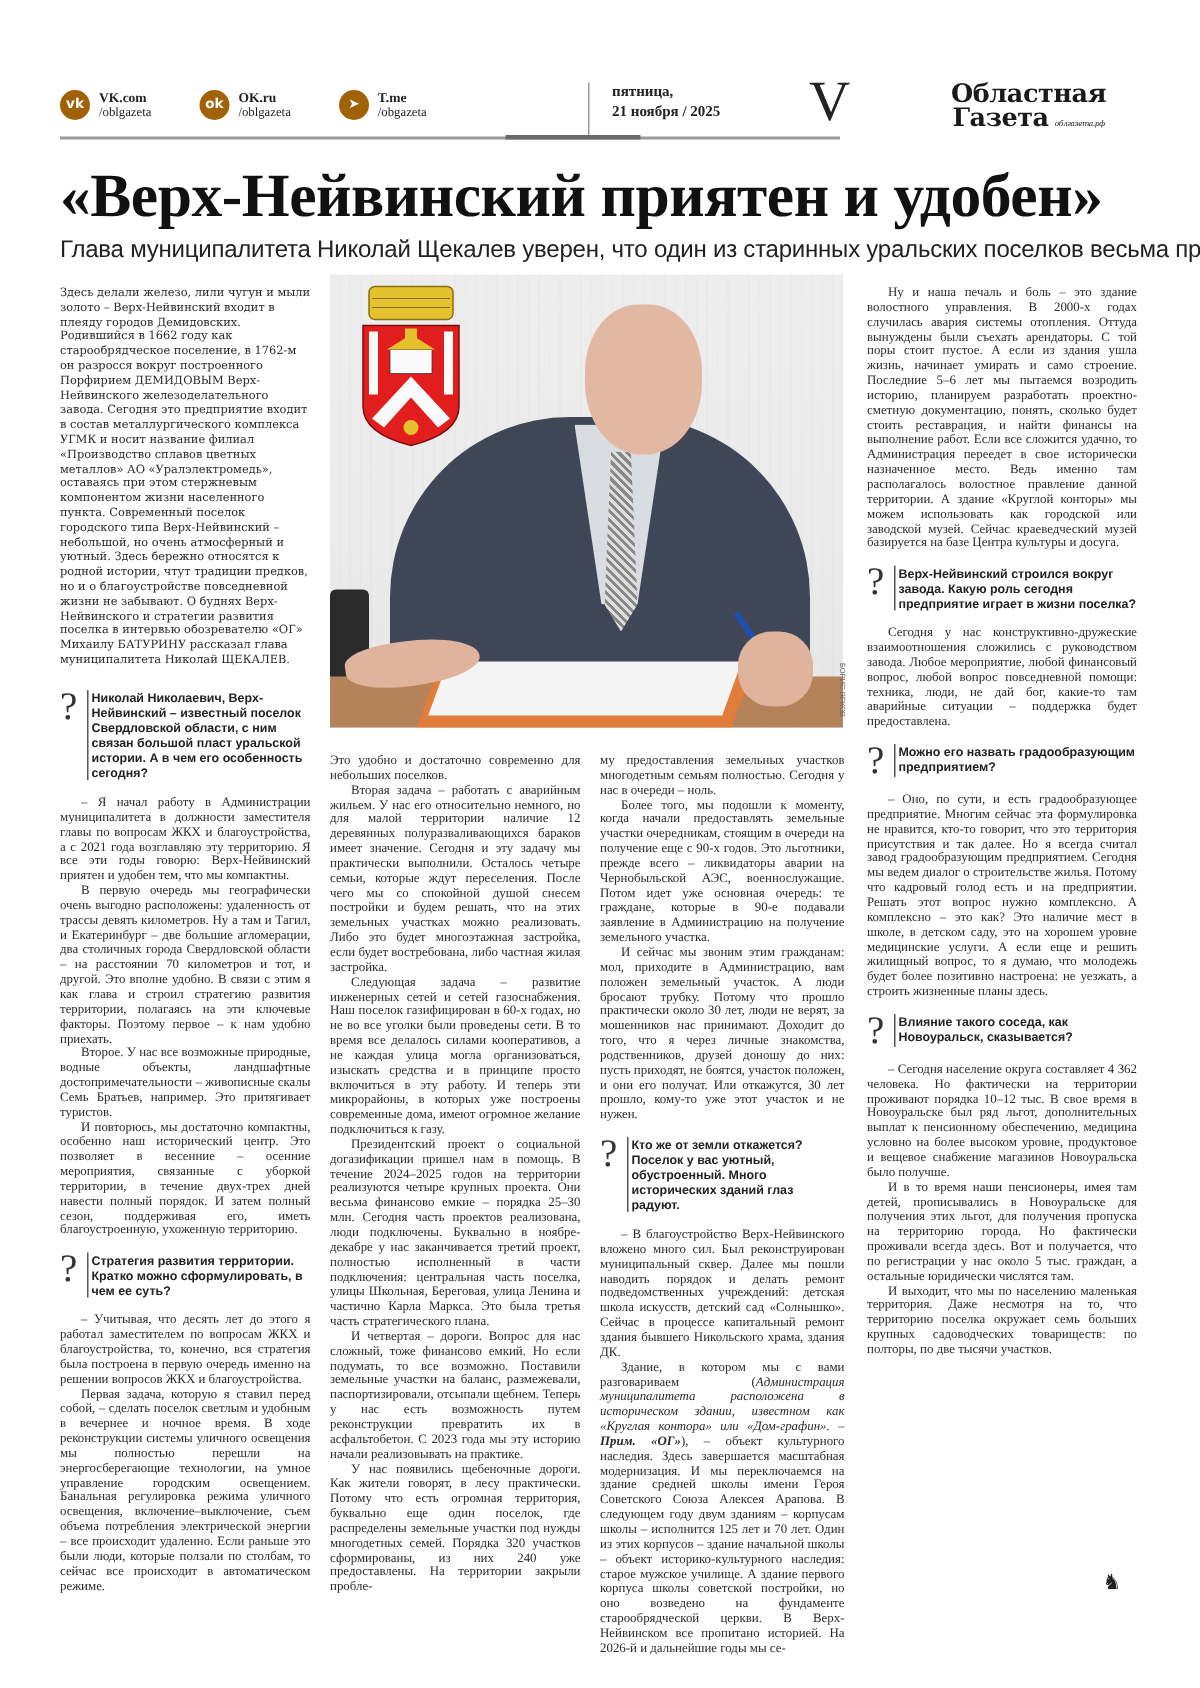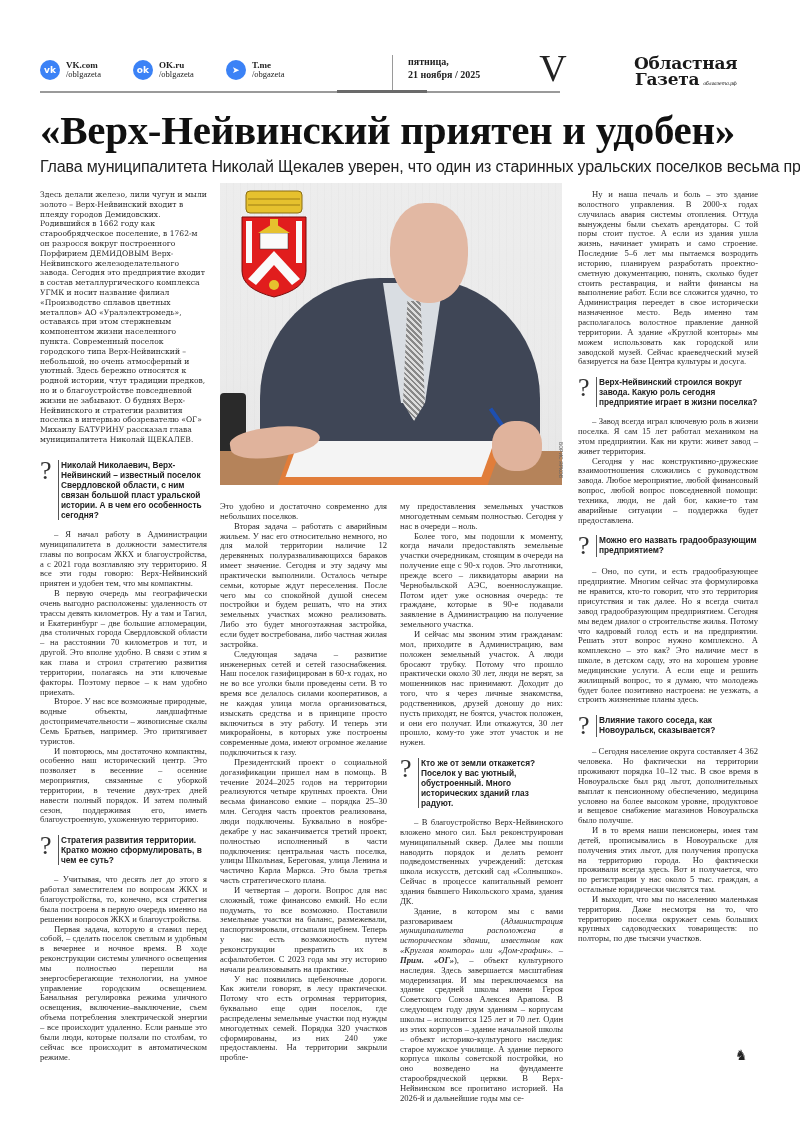--- a/index.html
+++ b/index.html
@@ -3,21 +3,21 @@
 <meta charset="utf-8">
 <style>
   * { box-sizing: border-box; margin: 0; padding: 0; }
   html, body { width: 800px; height: 1125px; background: #ffffff; overflow: hidden; }
   body { position: relative; font-family: "Liberation Serif", "DejaVu Serif", serif; color: #1e1e1e; }
 
   
   .masthead { position: absolute; left: 40px; top: 50px; width: 725px; height: 45px; }
   .socials { position: absolute; left: 0; top: 10px; display: flex; gap: 0; }
   .social { display: flex; align-items: center; margin-right: 32px; }
-  .social .ico { width: 20px; height: 20px; border-radius: 50%; background: #3b82f6; color: #fff;
+  .social .ico { width: 20px; height: 20px; border-radius: 50%; background: #a16207; color: #fff;
     font-family: "DejaVu Sans", sans-serif; font-size: 9px; font-weight: bold; display: flex; align-items: center; justify-content: center; margin-right: 6px; }
   .social .txt { font-family: Liberation Serif, serif; font-size: 8.5px; line-height: 9px; color: #222; }
   .social .txt b { display: block; font-weight: bold; font-size: 9px; }
   .mast-rule { position: absolute; left: 0; top: 41px; width: 520px; height: 2px; background: #9a9a9a; }
   .mast-rule-dark { position: absolute; left: 312px; top: 40px; width: 90px; height: 3px; background: #6a6a6a; }
   .mast-vline { position: absolute; left: 352px; top: 5px; width: 1px; height: 36px; background: #9a9a9a; }
   .date { position: absolute; left: 368px; top: 5px; font-family: Liberation Serif, serif; font-weight: bold; font-size: 10px; line-height: 13px; color: #222; }
   .section-letter { position: absolute; left: 538px; top: 2px; width: 30px; text-align: center; font-family: "Liberation Serif", serif; font-size: 38px; line-height: 32px; color: #222; }
   .logo { position: absolute; left: 634px; top: 5px; font-family: "DejaVu Serif", serif; font-weight: bold; font-size: 17px; line-height: 16px; color: #1a1a1a; letter-spacing: -0.3px; text-align: center; }
   .logo small { font-size: 5px; font-style: italic; font-weight: normal; margin-left: 4px; vertical-align: baseline; }
@@ -158,21 +158,20 @@
   <p>– В благоустройство Верх-Нейвинского вложено много сил. Был реконструирован муниципальный сквер. Далее мы пошли наводить порядок и делать ремонт подведомственных учреждений: детская школа искусств, детский сад «Солнышко». Сейчас в процессе капитальный ремонт здания бывшего Никольского храма, здания ДК.</p>
   <p><span>Здание, в котором мы с вами разговариваем (</span><i>Администрация муниципалитета расположена в историческом здании, известном как «Круглая контора» или «Дом-графин». – </i><b><i>Прим. «ОГ»</i></b><span>), – объект культурного наследия. Здесь завершается масштабная модернизация. И мы переключаемся на здание средней школы имени Героя Советского Союза Алексея Арапова. В следующем году двум зданиям – корпусам школы – исполнится 125 лет и 70 лет. Один из этих корпусов – здание начальной школы – объект историко-культурного наследия: старое мужское училище. А здание первого корпуса школы советской постройки, но оно возведено на фундаменте старообрядческой церкви. В Верх-Нейвинском все пропитано историей. На 2026-й и дальнейшие годы мы се-</span></p>
 </div>
 
 <div class="col" style="left:578px; top:190px; width:180px;">
   <p>Ну и наша печаль и боль – это здание волостного управления. В 2000-х годах случилась авария системы отопления. Оттуда вынуждены были съехать арендаторы. С той поры стоит пустое. А если из здания ушла жизнь, начинает умирать и само строение. Последние 5–6 лет мы пытаемся возродить историю, планируем разработать проектно-сметную документацию, понять, сколько будет стоить реставрация, и найти финансы на выполнение работ. Если все сложится удачно, то Администрация переедет в свое исторически назначенное место. Ведь именно там располагалось волостное правление данной территории. А здание «Круглой конторы» мы можем использовать как городской или заводской музей. Сейчас краеведческий музей базируется на базе Центра культуры и досуга.</p>
   <div class="q">
     <span class="qmark">?</span>
     <span class="qtext">Верх-Нейвинский строился вокруг завода. Какую роль сегодня предприятие играет в жизни поселка?</span>
   </div>
-  <p>– Завод всегда играл ключевую роль в жизни поселка. Я сам 15 лет работал механиком на этом предприятии. Как ни крути: живет завод – живет территория.</p>
   <p>Сегодня у нас конструктивно-дружеские взаимоотношения сложились с руководством завода. Любое мероприятие, любой финансовый вопрос, любой вопрос повседневной помощи: техника, люди, не дай бог, какие-то там аварийные ситуации – поддержка будет предоставлена.</p>
   <div class="q">
     <span class="qmark">?</span>
     <span class="qtext">Можно его назвать градообразующим предприятием?</span>
   </div>
   <p>– Оно, по сути, и есть градообразующее предприятие. Многим сейчас эта формулировка не нравится, кто-то говорит, что это территория присутствия и так далее. Но я всегда считал завод градообразующим предприятием. Сегодня мы ведем диалог о строительстве жилья. Потому что кадровый голод есть и на предприятии. Решать этот вопрос нужно комплексно. А комплексно – это как? Это наличие мест в школе, в детском саду, это на хорошем уровне медицинские услуги. А если еще и решить жилищный вопрос, то я думаю, что молодежь будет более позитивно настроена: не уезжать, а строить жизненные планы здесь.</p>
   <div class="q">
     <span class="qmark">?</span>
     <span class="qtext">Влияние такого соседа, как Новоуральск, сказывается?</span>
   </div>

